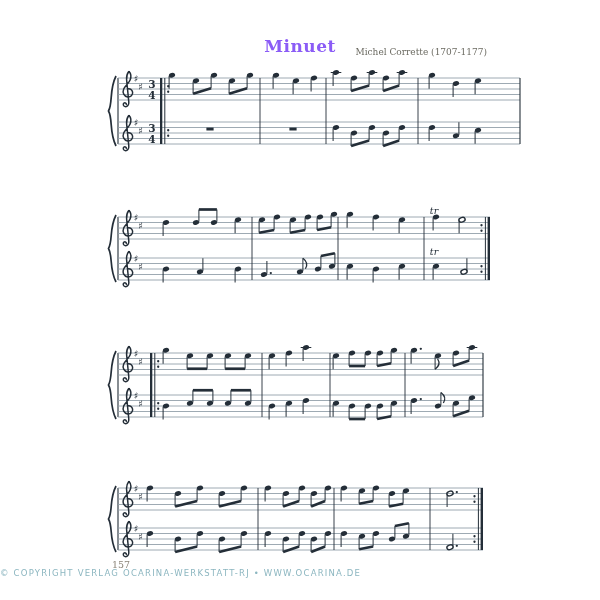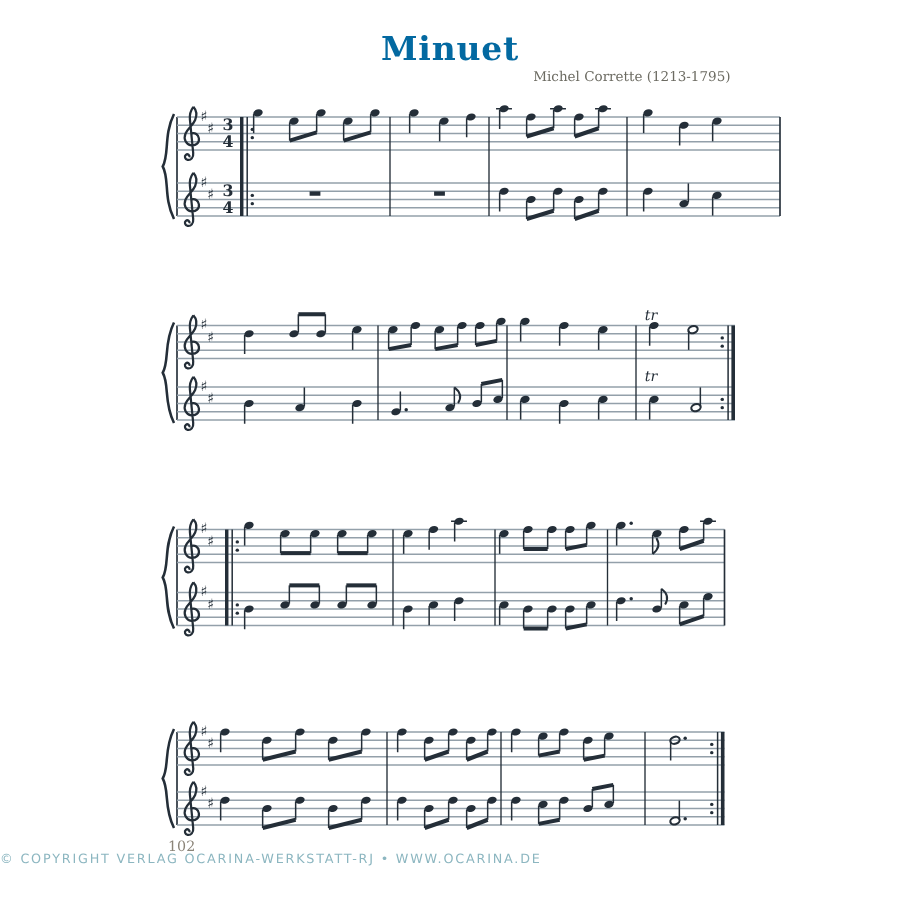--- a/index.html
+++ b/index.html
@@ -1,41 +1,41 @@
 <!DOCTYPE html>
 <html><head>
 <meta charset="utf-8">
 <style>
   html,body{margin:0;padding:0;}
   body{
     width:600px;height:600px;position:relative;background:#ffffff;
     font-family:"DejaVu Serif","Liberation Serif",serif;overflow:hidden;
   }
   .title{
-    position:absolute;top:20px;left:0;right:0;text-align:center;
-    font-size:22px;font-weight:bold;letter-spacing:.5px;color:#0369a1;
+    position:absolute;top:36px;left:0;right:0;text-align:center;
+    font-size:17px;font-weight:bold;letter-spacing:.5px;color:#8b5cf6;
   }
   .composer{
     position:absolute;top:47px;right:113px;font-size:9px;color:#6c6b62;
   }
   .music-svg{position:absolute;left:0;top:0;}
   .pagenum{
     position:absolute;top:559px;left:112px;font-size:9.5px;color:#8b8478;
   }
   .footer{
     position:absolute;top:568px;left:0;right:0;text-align:left;
     font-family:"DejaVu Sans","Liberation Sans",sans-serif;
     font-size:8.5px;letter-spacing:1.2px;color:#8cb6c0;
   }
 </style>
 </head>
 <body>
 
 <div class="title">Minuet</div>
-<div class="composer">Michel Corrette (1213-1795)</div>
+<div class="composer">Michel Corrette (1707-1177)</div>
 
 <svg id="music" class="music-svg" width="600" height="600" viewBox="0 0 600 600">
     <path d="M 116,76 C 109,90 113,103 108.5,111 C 113,119 109,132 116,146" stroke="#242e38" stroke-width="1.7" fill="none"></path>
     <line x1="118" y1="78" x2="118" y2="144" stroke="#242e38" stroke-width="1.1"></line>
     <line x1="118" y1="78" x2="520" y2="78" stroke="#93a0aa" stroke-width="0.9"></line>
     <line x1="118" y1="83.5" x2="520" y2="83.5" stroke="#93a0aa" stroke-width="0.9"></line>
     <line x1="118" y1="89" x2="520" y2="89" stroke="#93a0aa" stroke-width="0.9"></line>
     <line x1="118" y1="94.5" x2="520" y2="94.5" stroke="#93a0aa" stroke-width="0.9"></line>
     <line x1="118" y1="100" x2="520" y2="100" stroke="#93a0aa" stroke-width="0.9"></line>
     <path d="M7.4,-6.8 C9.4,-4.6 9.9,-1.2 8.6,2 C7.2,5.4 3.6,7.8 2.2,11 C0.6,14.8 2.6,18.4 6,18.9 C9.2,19.4 11.5,17 11.1,14.2 C10.7,11.6 8.4,10.2 6.3,10.9 M7.4,-6.8 C5.6,-4.4 4.8,-1.6 5.1,1.6 L7.3,24 C7.6,27 5.8,29 3.6,28.6 C1.8,28.2 1.2,26.2 2.4,25.2 C3.6,24.3 5.2,25.4 4.8,26.9" stroke="#242e38" stroke-width="1.5" fill="none" transform="translate(121.5,78)"></path>
@@ -424,14 +424,14 @@
     <ellipse cx="392" cy="539" rx="3.2" ry="2.3" transform="rotate(-18 392 539)" fill="#242e38"></ellipse>
     <ellipse cx="406" cy="536.25" rx="3.2" ry="2.3" transform="rotate(-18 406 536.25)" fill="#242e38"></ellipse>
     <line x1="394.9" y1="538.2" x2="394.9" y2="526" stroke="#242e38" stroke-width="1"></line>
     <line x1="408.9" y1="535.45" x2="408.9" y2="523.25" stroke="#242e38" stroke-width="1"></line>
     <line x1="394.9" y1="526" x2="408.9" y2="523.25" stroke="#242e38" stroke-width="2.7"></line>
     <ellipse cx="450" cy="547.25" rx="3.2" ry="2.3" transform="rotate(-18 450 547.25)" fill="none" stroke="#242e38" stroke-width="1.4"></ellipse>
     <line x1="452.9" y1="546.45" x2="452.9" y2="533.75" stroke="#242e38" stroke-width="1"></line>
     <circle cx="456.8" cy="545.85" r="1.15" fill="#242e38"></circle>
   </svg>
 
-<div class="pagenum">102</div>
+<div class="pagenum">157</div>
 <div class="footer">© COPYRIGHT VERLAG OCARINA-WERKSTATT-RJ • WWW.OCARINA.DE</div>
 
 </body></html>

